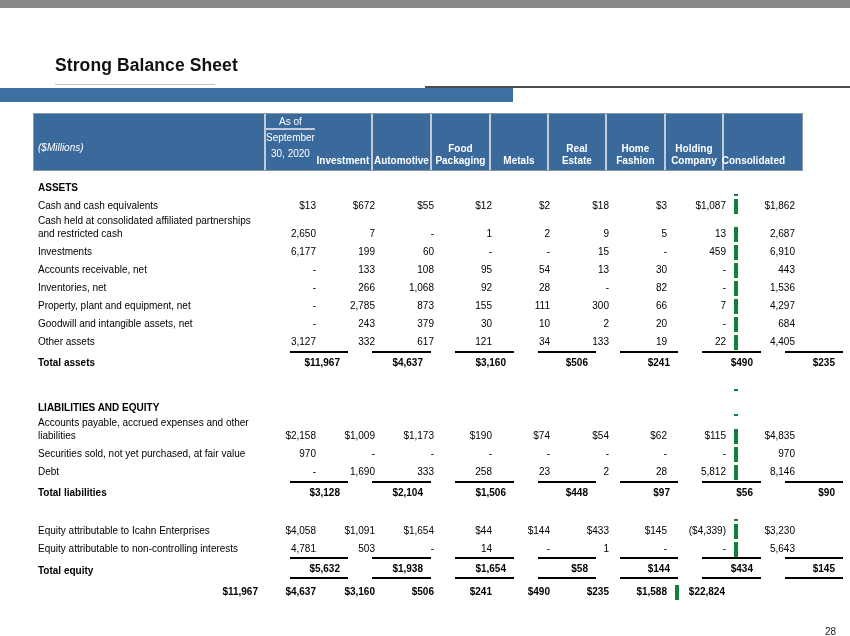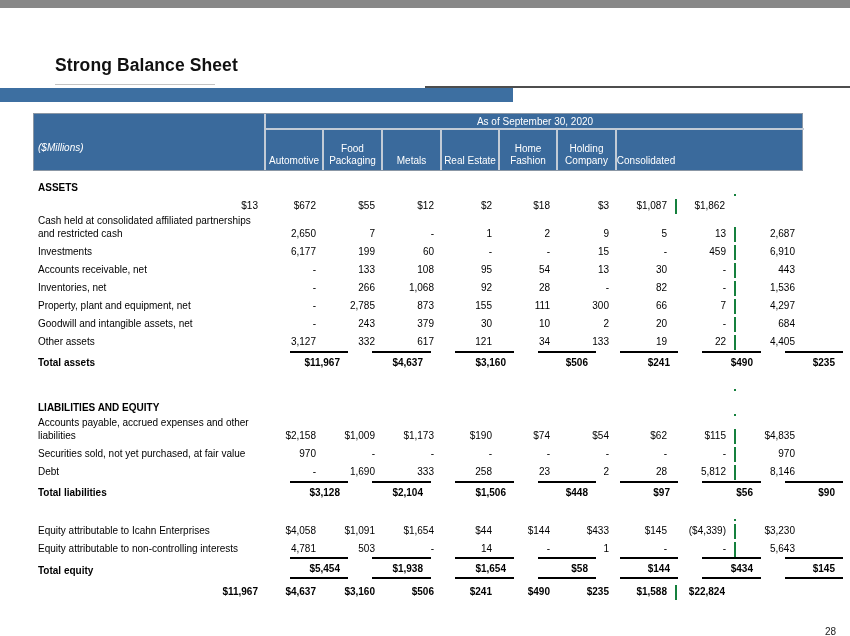--- a/index.html
+++ b/index.html
@@ -28,45 +28,45 @@
   }
   .thead{
     display:grid; grid-template-columns:232px 538px;
     background:#3a6a9c; color:#fff; border:1px solid #8b97a5;
     height:58px; box-sizing:border-box;
   }
   .thead-label{
     border-right:2px solid #c2cbd6; display:flex; align-items:flex-end;
     padding:17px 4px; font-style:italic; box-sizing:border-box;
   }
-  .thead-right{display:flex; flex-direction:column;}
+  .thead-right{display:flex; flex-direction:row;}
   .date-cell{
     height:16px; line-height:16px; border-bottom:2px solid #c2cbd6;
     text-align:center; box-sizing:border-box;
   }
   .col-cells{
     display:grid; grid-template-columns:58px 59px 59px 58px 58px 59px 58px 59px 70px;
     flex:1;
   }
   .col-cell{
     border-right:2px solid #c2cbd6; display:flex; align-items:flex-end;
     justify-content:center; text-align:center; padding:2px 2px 4px;
-    line-height:1.15; box-sizing:border-box;
+    line-height:1.15; box-sizing:border-box;font-weight:bold;
   }
   .col-cell:last-child{border-right:none;}
 
   .tbody{border-left:1px solid transparent;}
   .trow{
     display:grid; grid-template-columns:232px 58px 59px 59px 58px 58px 59px 58px 59px 70px;
     align-items:end; min-height:18px; box-sizing:border-box;
   }
   .trow .cell{box-sizing:border-box; line-height:1.3; padding-bottom:2px;}
   .trow .label{padding-left:4px; padding-right:6px;}
   .trow .val{text-align:right; padding-right:8px;}
-  .trow .consolidated{border-left:2px solid #15803d; padding-right:9px;}
+  .trow .consolidated{border-left:4px solid #15803d; padding-right:9px;}
   .trow.section{min-height:25px;}
   .trow.section .label{font-weight:bold;}
   .trow.spacer{min-height:20px;}
   .trow.total{min-height:21px; font-weight:bold;gap:24px;}
   .trow.total .val{border-top:2px solid #000; padding-top:3px;}
   .trow.total.dbl .val{border-bottom:2px solid #000;}
   .page-number{
     position:absolute; right:14px; bottom:7px; font-size:10px; color:#222;
   }
 </style>
@@ -80,20 +80,21 @@
   <div class="accent-bar"></div>
 
   <div class="btable">
     <div class="thead">
       <div class="thead-label">
         <span>($Millions)</span>
       </div>
       <div class="thead-right">
         <div class="date-cell">As of September 30, 2020</div>
         <div class="col-cells">
+            <div class="col-cell">Investment</div>
             <div class="col-cell">Automotive</div>
             <div class="col-cell">Food Packaging</div>
             <div class="col-cell">Metals</div>
             <div class="col-cell">Real Estate</div>
             <div class="col-cell">Home Fashion</div>
             <div class="col-cell">Holding Company</div>
             <div class="col-cell">Consolidated</div>
           </div>
       </div>
     </div>
@@ -104,20 +105,21 @@
           <div class="cell val"></div>
           <div class="cell val"></div>
           <div class="cell val"></div>
           <div class="cell val"></div>
           <div class="cell val"></div>
           <div class="cell val"></div>
           <div class="cell val"></div>
           <div class="cell val consolidated"></div>
         </div>
         <div class="trow data">
+          <div class="cell label">Cash and cash equivalents</div>
           <div class="cell val">$13</div>
           <div class="cell val">$672</div>
           <div class="cell val">$55</div>
           <div class="cell val">$12</div>
           <div class="cell val">$2</div>
           <div class="cell val">$18</div>
           <div class="cell val">$3</div>
           <div class="cell val">$1,087</div>
           <div class="cell val consolidated">$1,862</div>
         </div>
@@ -320,21 +322,21 @@
           <div class="cell val">-</div>
           <div class="cell val">14</div>
           <div class="cell val">-</div>
           <div class="cell val">1</div>
           <div class="cell val">-</div>
           <div class="cell val">-</div>
           <div class="cell val consolidated">5,643</div>
         </div>
         <div class="trow total dbl">
           <div class="cell label">Total equity</div>
-          <div class="cell val">$5,454</div>
+          <div class="cell val">$5,632</div>
           <div class="cell val">$1,938</div>
           <div class="cell val">$1,654</div>
           <div class="cell val">$58</div>
           <div class="cell val">$144</div>
           <div class="cell val">$434</div>
           <div class="cell val">$145</div>
           <div class="cell val">($4,339)</div>
           <div class="cell val consolidated">$8,873</div>
         </div>
         <div class="trow totalplain" style="font-weight: bold; min-height: 21px;">

